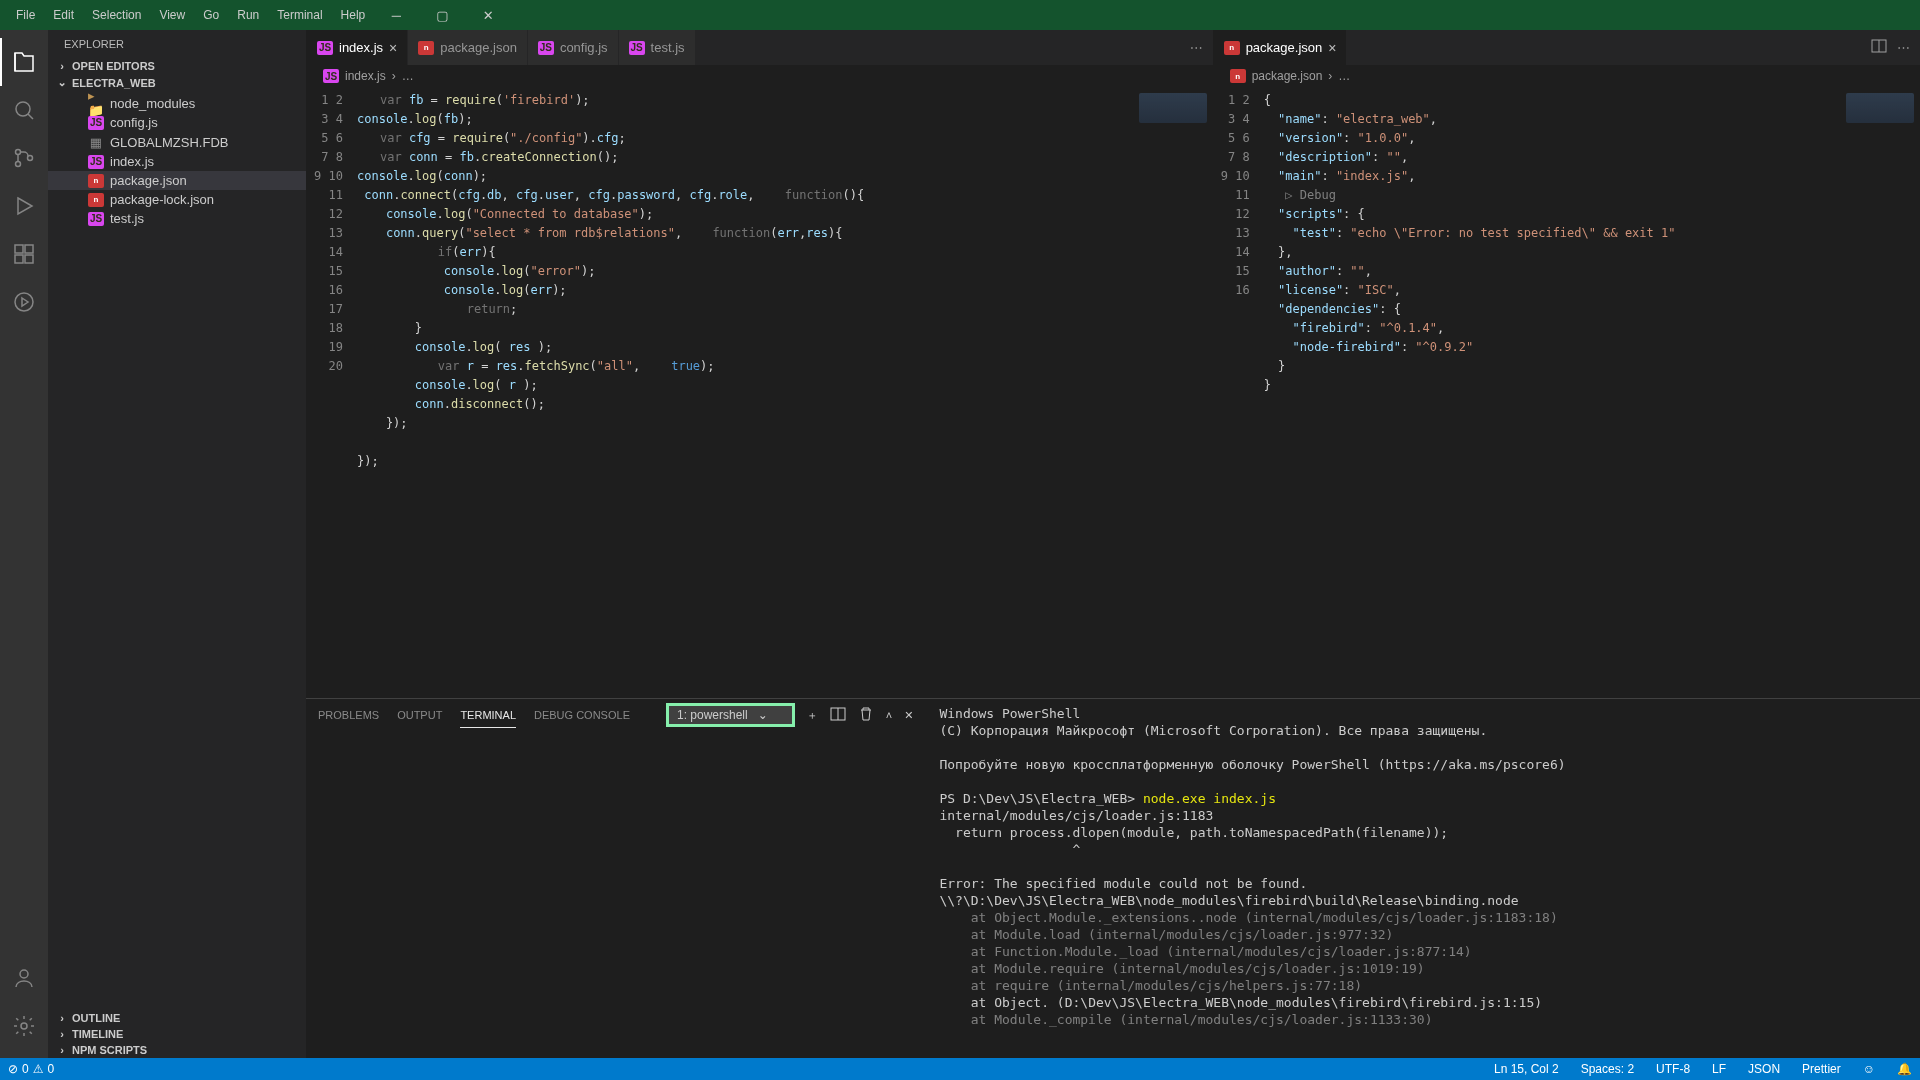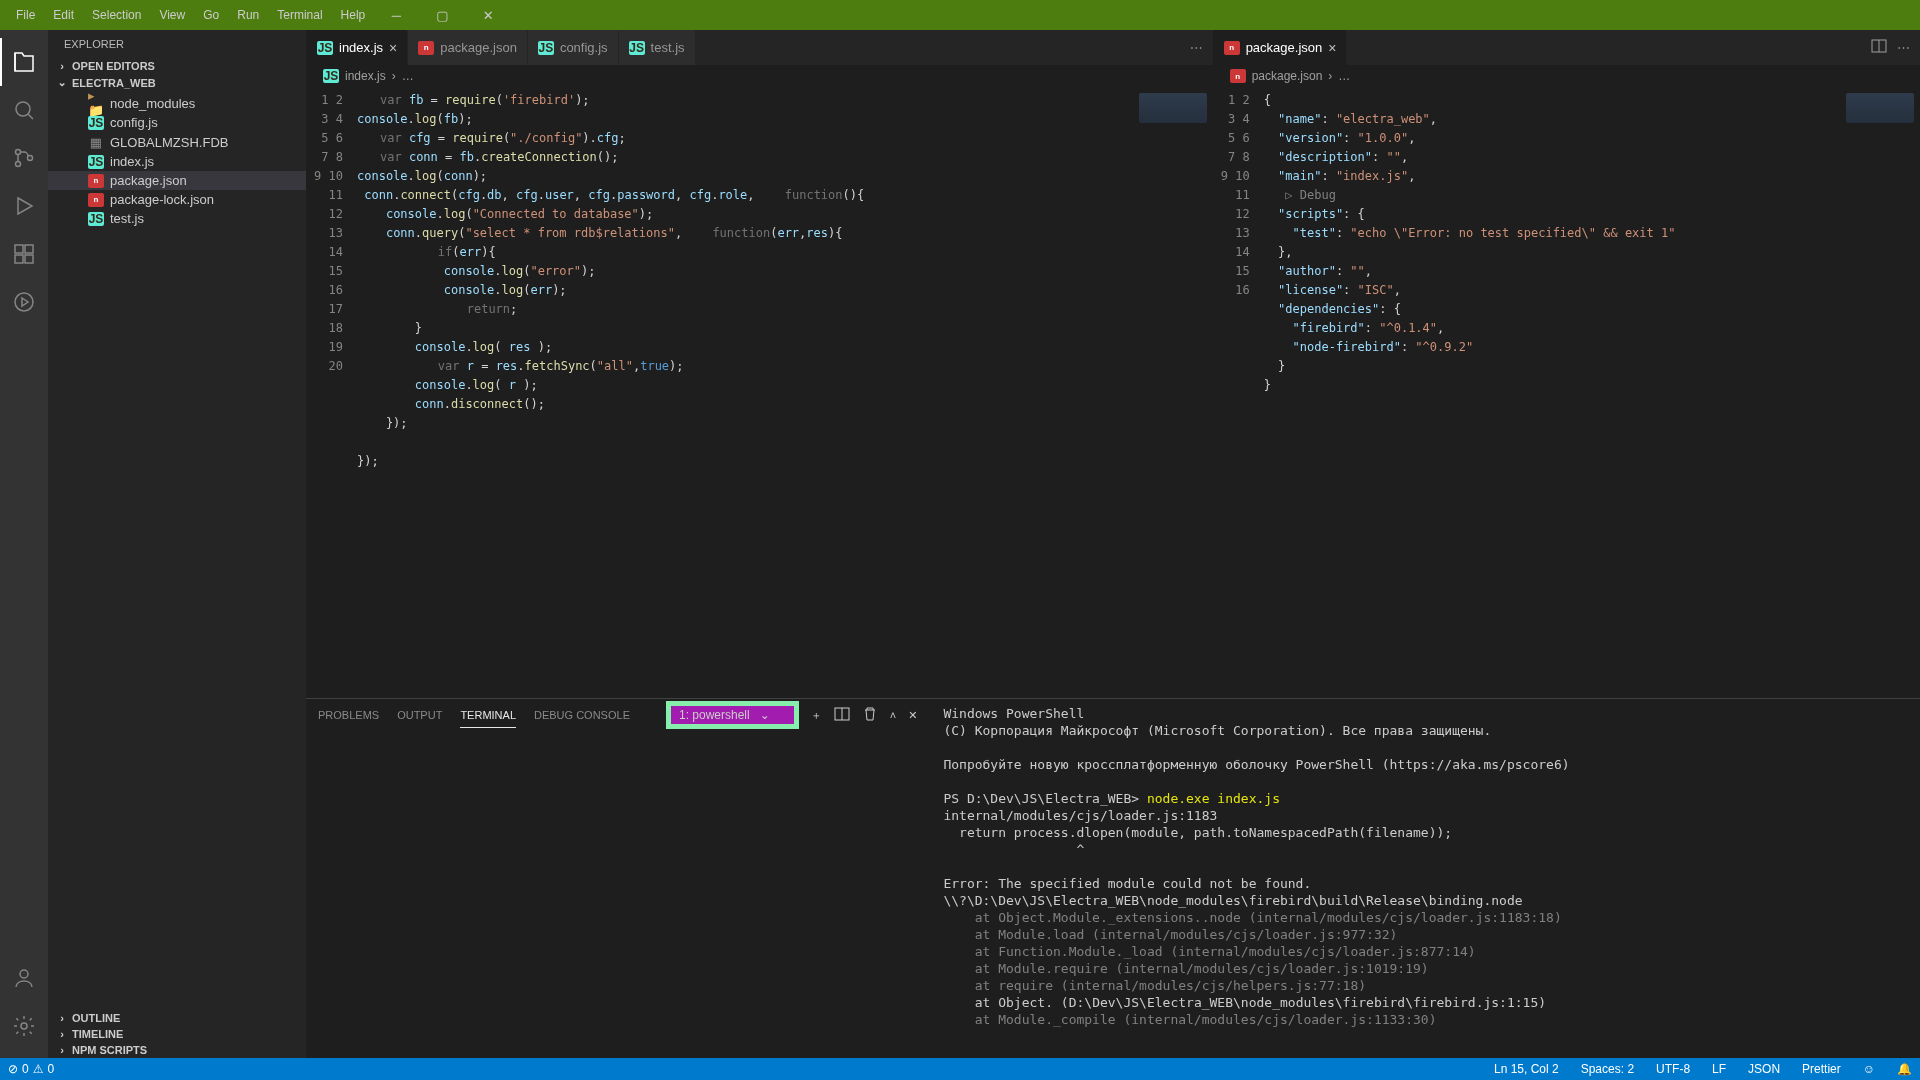--- a/index.html
+++ b/index.html
@@ -1,17 +1,17 @@
 <!DOCTYPE html>
 <html><head>
 <meta charset="utf-8">
 <style>
 * { margin: 0; padding: 0; box-sizing: border-box; }
 body { font-family: "Segoe UI", sans-serif; font-size: 13px; background: #1e1e1e; color: #cccccc; width: 1920px; height: 1080px; overflow: hidden; display: flex; flex-direction: column; }
-.titlebar { height: 30px; background: #4d7c0f; display: flex; align-items: center; padding: 0 8px; -webkit-app-region: drag; }
+.titlebar { height: 30px; background: #14532d; display: flex; align-items: center; padding: 0 8px; -webkit-app-region: drag; }
 .menu { display: flex; gap: 2px; }
 .menu-item { padding: 4px 8px; cursor: pointer; font-size: 12px; }
 .title-center { flex: 1; text-align: center; font-size: 12px; color: #cccccc; }
 .win-controls { display: flex; gap: 0; }
 .win-btn { width: 46px; height: 30px; display: flex; align-items: center; justify-content: center; cursor: pointer; color:#ccc;}
 
 .main { flex: 1; display: flex; min-height: 0; }
 .activity-bar { width: 48px; background: #333333; display: flex; flex-direction: column; align-items: center; padding-top: 8px; }
 .activity-icon { width: 48px; height: 48px; display: flex; align-items: center; justify-content: center; cursor: pointer; color: #858585; position: relative; }
 .activity-icon.active { color: #fff; }
@@ -21,46 +21,46 @@
 .sidebar { width: 258px; background: #252526; display: flex; flex-direction: column; }
 .sidebar-title { padding: 8px 16px; font-size: 11px; color: #bbbbbb; text-transform: uppercase; }
 .section-header { padding: 2px 8px; font-size: 11px; font-weight: 700; color: #cccccc; text-transform: uppercase; display: flex; align-items: center; gap: 4px; cursor: pointer; }
 .chev { display: inline-block; width: 12px; text-align: center; }
 .tree { padding: 2px 0; }
 .tree-item { padding: 2px 8px 2px 28px; display: flex; align-items: center; gap: 6px; cursor: pointer; font-size: 13px; }
 .tree-item.indent { padding-left: 40px; }
 .tree-item.selected { background: #37373d; }
 .file-icon { width: 16px; height: 16px; display: inline-flex; align-items: center; justify-content: center; }
 .ic-folder { color: #c09553; }
-.ic-js { background: #5eead4; color:#312d1c; font-size:12px; font-weight:bold; border-radius:2px; width:16px; height:14px; }
+.ic-js { background: #d946ef; color:#312d1c; font-size:10px; font-weight:bold; border-radius:2px; width:16px; height:14px; }
 .ic-npm { background:#cb3837; color:#fff; font-size:8px; font-weight:bold; border-radius:2px; width:16px; height:14px;}
 .ic-db { color:#888; }
 
 .editors { flex: 1; display: flex; min-width: 0; }
 .editor-group { flex: 1; display: flex; flex-direction: column; min-width: 0; border-left: 1px solid #1e1e1e;}
 .tabs { height: 35px; background: #252526; display: flex; align-items: stretch; }
 .tab { padding: 0 10px; display: flex; align-items: center; gap: 6px; background: #2d2d2d; border-right: 1px solid #252526; cursor: pointer; font-size: 13px; color: #969696;}
 .tab.active { background: #1e1e1e; color:#fff;}
 .tab .close { opacity: 0.7; font-size: 14px; }
 .tab-actions { margin-left: auto; display: flex; align-items: center; gap: 10px; padding: 0 10px; color:#a0a0a0; }
 .breadcrumb { height: 22px; padding: 0 16px; display: flex; align-items: center; gap: 6px; font-size: 12px; color: #a0a0a0; background:#1e1e1e;}
 .editor-body { flex: 1; display: flex; overflow: hidden; position: relative; font-family: Consolas, monospace; font-size: 12px; line-height: 19px; }
 .gutter { width: 50px; text-align: right; color: #858585; padding: 4px 14px 4px 4px; user-select: none; }
 .code { flex: 1; padding: 4px 0; white-space: pre; color: #d4d4d4; overflow: hidden;}
 .minimap { width: 80px; background: #1e1e1e; opacity:0.6; position:relative; }
 .mm-blob{position:absolute;top:6px;left:6px;right:6px;height:30px;background:linear-gradient(#3a506b,#2a3b52);border-radius:2px;}
 
-.kw { color: #737373; margin-left: 23px; } .str { color: #ce9178; } .fn { color: #dcdcaa; } .var { color: #9cdcfe; } .prop{color:#9cdcfe;} .bool{color:#569cd6;}
+.kw { color: #737373; margin-left: 23px; } .str { color: #ce9178; } .fn { color: #dcdcaa; } .var { color: #9cdcfe; } .prop{color:#9cdcfe;} .bool{color:#569cd6;margin-left:31px;}
 
 .panel { height: 360px; background: #1e1e1e; border-top: 1px solid #414141; display: flex; }
 .panel-tabs { height: 32px; display: flex; align-items: center; padding: 0 12px; gap: 18px; font-size: 11px; color: #8a8a8a; }
 .panel-tab { cursor: pointer; padding: 6px 0; text-transform: uppercase;}
 .panel-tab.active { color: #e7e7e7; border-bottom: 1px solid #e7e7e7; }
 .panel-right { margin-left: auto; display: flex; align-items: center; gap: 12px; color:#ccc;}
-.term-select { background: #a21caf; color: #ccc; border: 5px solid #86efac; padding: 2px 24px 2px 8px; font-size: 12px; position:relative;}
+.term-select { background: #404040; color: #ccc; border: 3px solid #86efac; padding: 2px 24px 2px 8px; font-size: 12px; position:relative;}
 .terminal { flex: 1; padding: 6px 14px; font-family: Consolas, monospace; font-size: 13px; line-height: 17px; color: #cccccc; white-space: pre-wrap; overflow: auto; }
 .term-dim { color: #808080; }
 .term-yellow { color: #e5e510; }
 .term-prompt{color:#ccc;}
 
 .statusbar { height: 22px; background: #007acc; color: #fff; display: flex; align-items: center; font-size: 12px; padding: 0 8px; gap: 12px; }
 .statusbar .right { margin-left: auto; display: flex; gap: 22px; }
 .sb-item{display:flex;align-items:center;gap:4px;cursor:pointer;}
 
 svg{width:20px;height:20px;}

